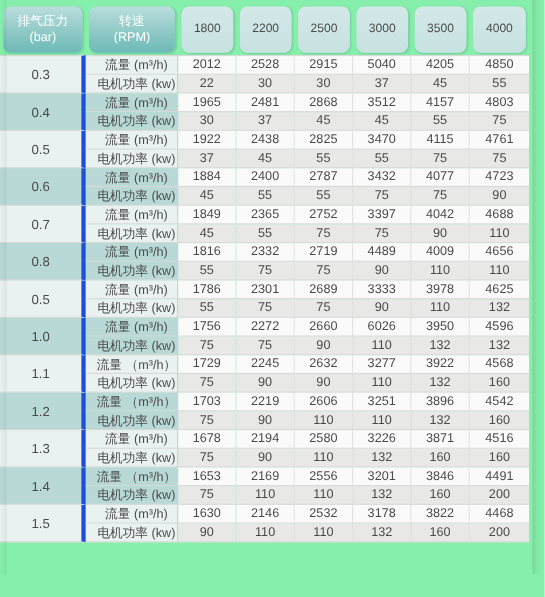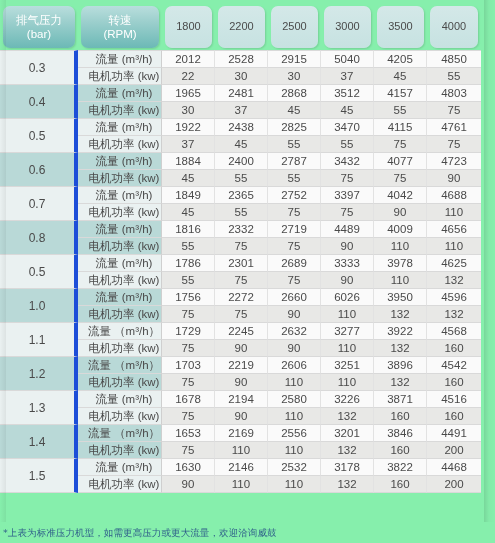--- a/index.html
+++ b/index.html
@@ -448,17 +448,14 @@
           <td class="val">132</td>
           <td class="val">160</td>
           <td class="val last">200</td>
         </tr>
       </tbody>
   </table>
 
   <div id="gutter-left"></div>
   <div id="gutter-right"></div>
 
-  <div id="footer">
-    <div id="footnote">*上表为标准压力机型，如需更高压力或更大流量，欢迎洽询威鼓</div>
-  </div>
 
 </div>
 
 </body></html>

